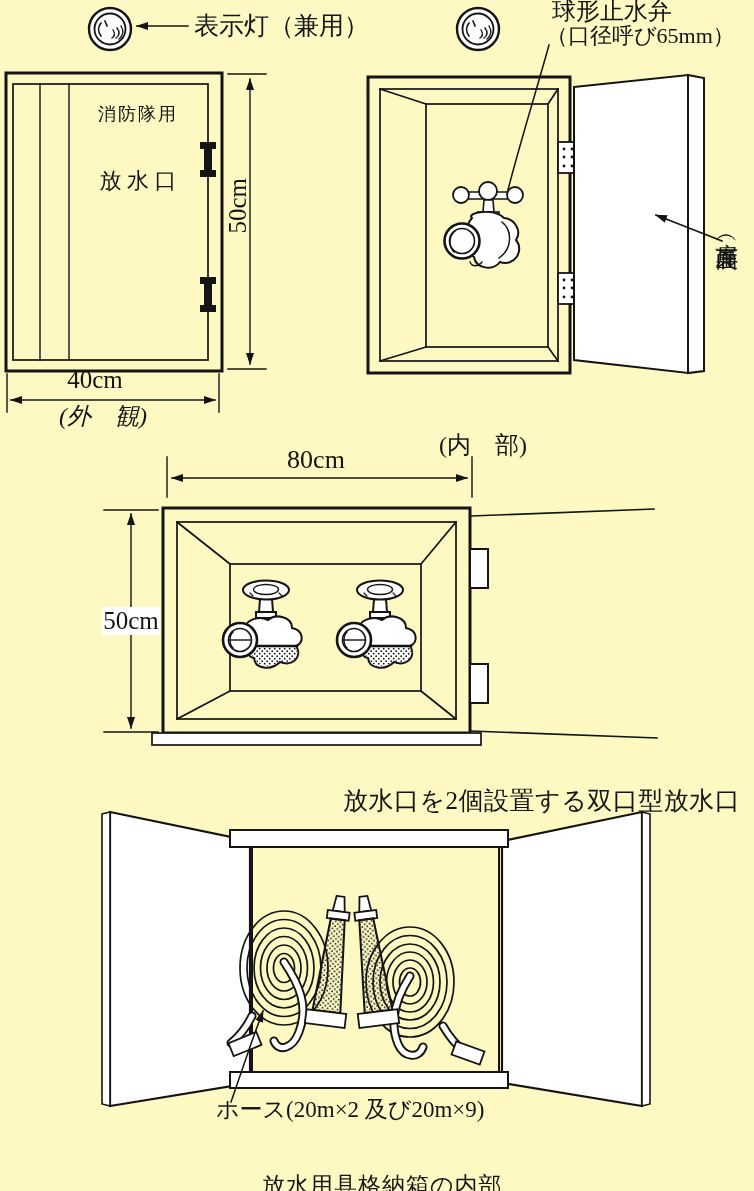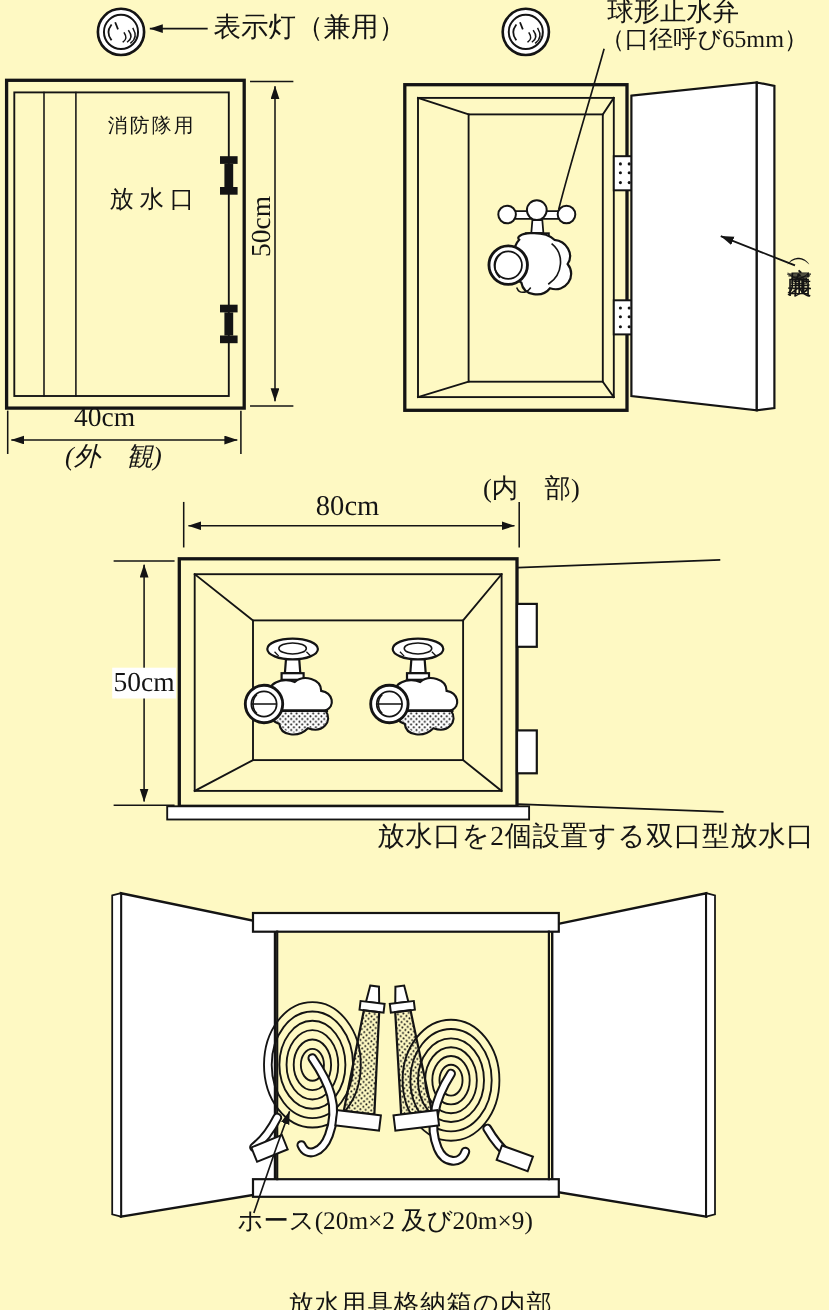--- a/index.html
+++ b/index.html
@@ -16,21 +16,21 @@
   #lbl-valve2 { left:546px; top:24px; font-size:22px; }
   #lbl-cab1 { left:88px; top:105px; width:100px; font-size:18px; letter-spacing:2px; }
   #lbl-cab2 { left:88px; top:150px; width:100px; font-size:22px;margin-top:19px; }
   #lbl-dim50L { left:206px; top:192px; width:64px; font-size:25px; transform:rotate(-90deg); }
   #lbl-dim40 { left:45px; top:366px; width:100px; font-size:25px; }
   #lbl-capext { left:38px;  top:403px; width:130px; font-size:24px;font-style:italic; }
   #lbl-capint { left:418px; top:399px; width:130px; font-size:24px;margin-top:33px; }
   #lbl-door { left:714px; top:225px; font-size:23px; writing-mode:vertical-rl; letter-spacing:2px; }
   #lbl-dim80 { left:266px; top:446px; width:100px; font-size:26px; }
   #lbl-dim50M { left:102px; top:607px; width:58px; font-size:25px; background:#ffffff; }
-  #lbl-capmid { left:343px; top:747px; font-size:25px; letter-spacing:0.5px; }
+  #lbl-capmid { left:343px; top:787px; font-size:25px; letter-spacing:0.5px; }
   #lbl-hose { left:216px; top:1097px; font-size:23px; }
   #lbl-capbot { left:262px; top:1155px; font-size:23px; letter-spacing:1px;margin-top:18px; }
 </style>
 </head>
 <body>
 
 <div class="canvas">
 
 <svg class="art" width="754" height="1191" viewBox="0 0 754 1191">
   <defs>

